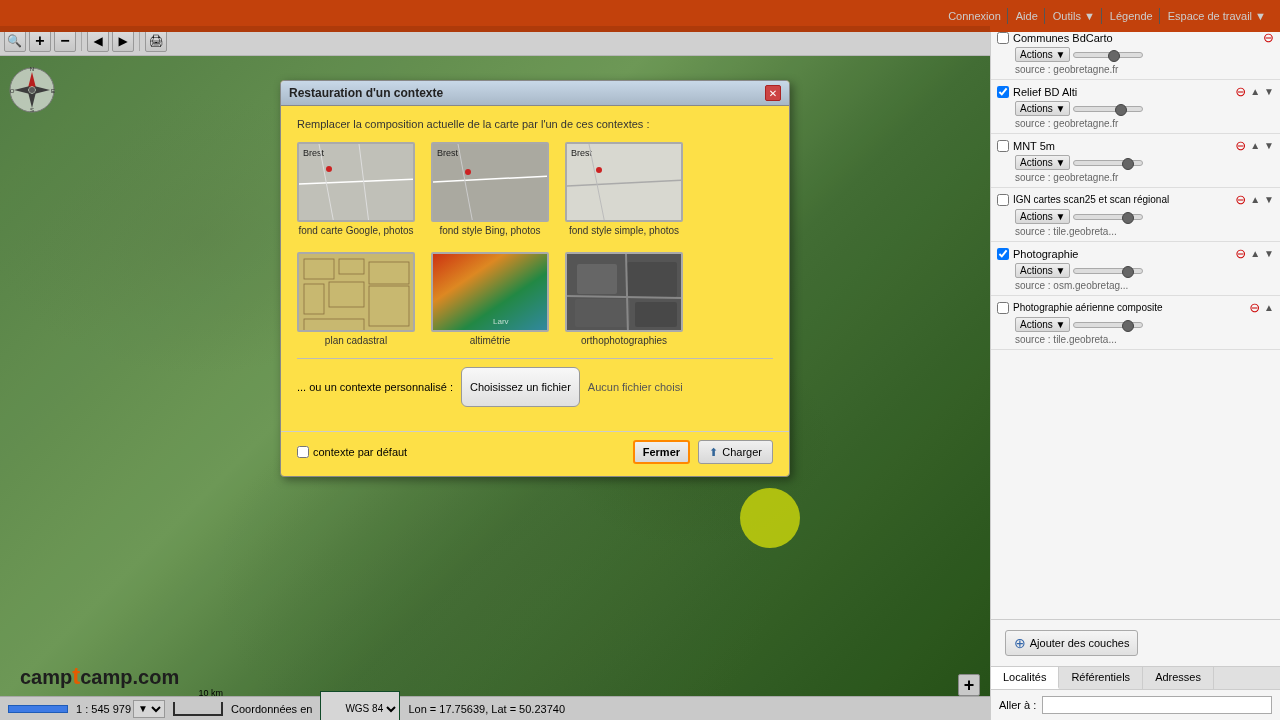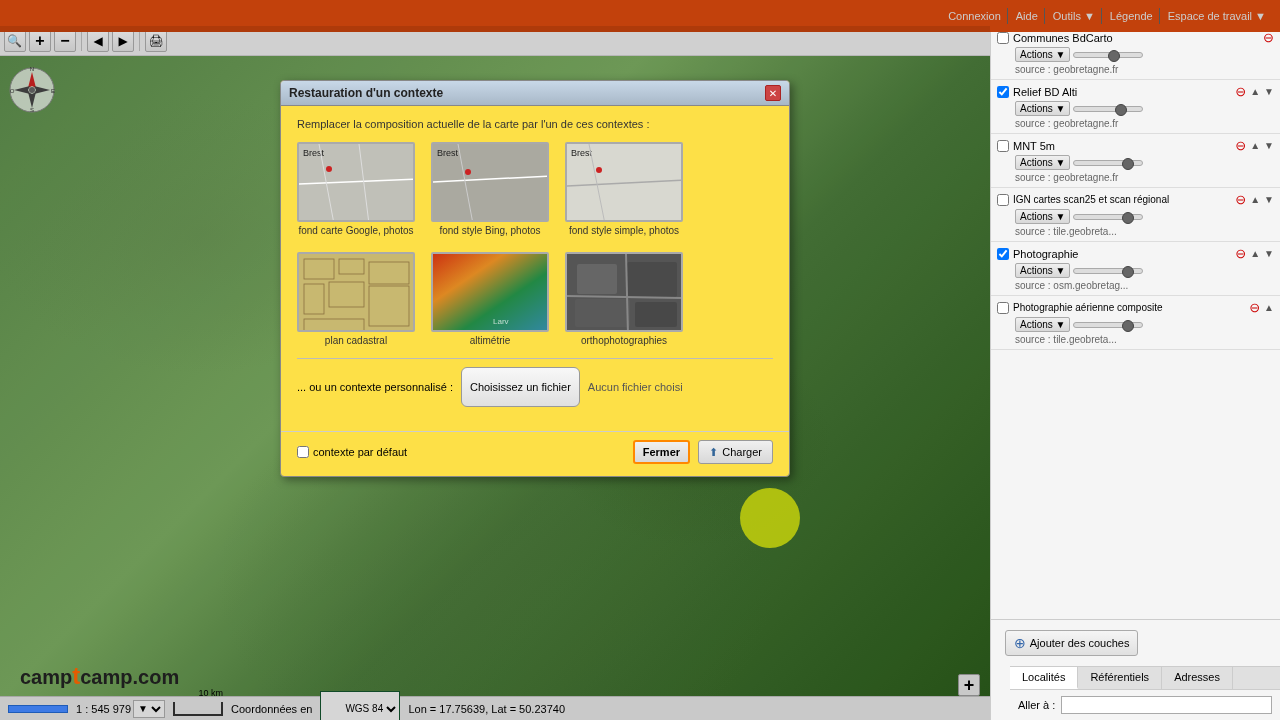--- a/index.html
+++ b/index.html
@@ -165,21 +165,20 @@
       width: 12px; height: 12px;
       background: #666;
       border: 1px solid #444;
       border-radius: 50%;
     }
 
     
     #bottom-tabs {
       margin-top: auto;
       border-top: 1px solid #ccc;
-      margin-left: 19px;
     }
 
     .tab-bar {
       display: flex;
       background: #e0e0e0;
       border-bottom: 1px solid #ccc;
     }
 
     .tab {
       padding: 4px 12px;

